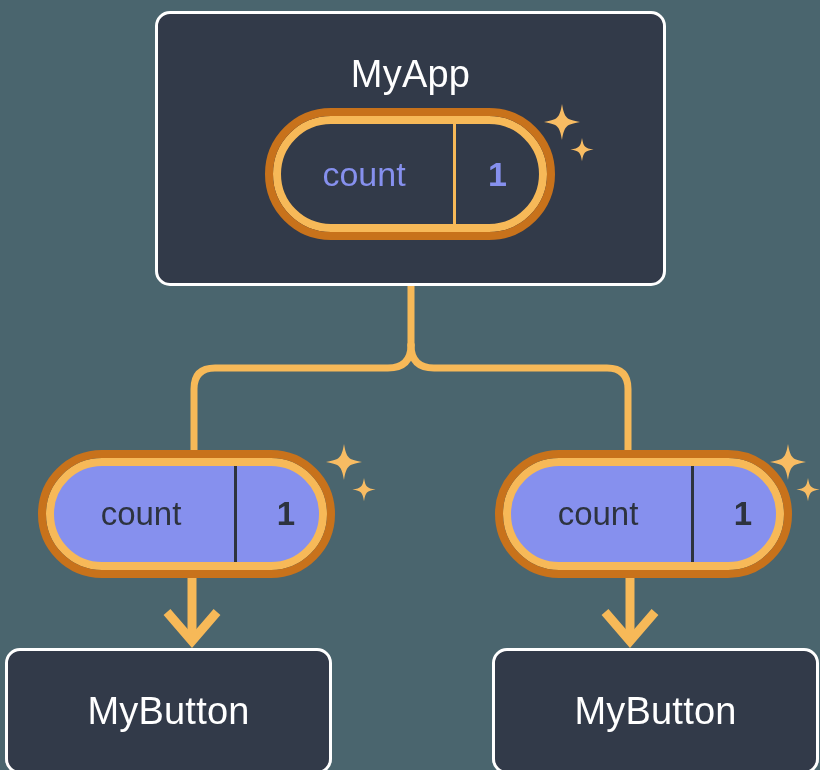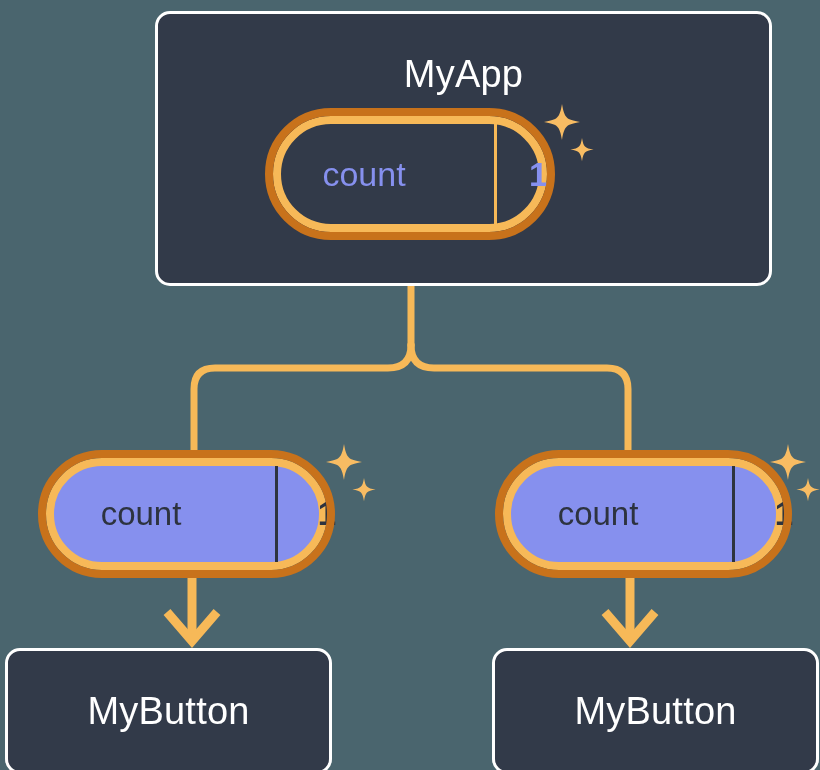--- a/index.html
+++ b/index.html
@@ -46,21 +46,21 @@
     font-weight: 400;
     letter-spacing: 0.2px;
     text-align: center;
     line-height: 1;
     white-space: nowrap;
   }
 
   #app-box {
     left: 155px;
     top: 11px;
-    width: 617px;
+    width: 511px;
     height: 275px;
   }
   #app-box .comp-title {
     position: absolute;
     top: 41px;
     left: 0;
     right: 0;
   }
 
   .button-box {
@@ -85,21 +85,20 @@
     position: absolute;
     box-sizing: border-box;
     display: flex;
     align-items: stretch;
     border-radius: 999px;
     z-index: 3;
     
     border: 8px solid #f7b958;
     outline: 8px solid #c8721b;
     outline-offset: 0px;
-    gap: 41px;
   }
   .pill-cell {
     display: flex;
     align-items: center;
     justify-content: center;
     box-sizing: border-box;
     white-space: nowrap;
   }
   .pill-name {
     flex: 1 1 auto;

